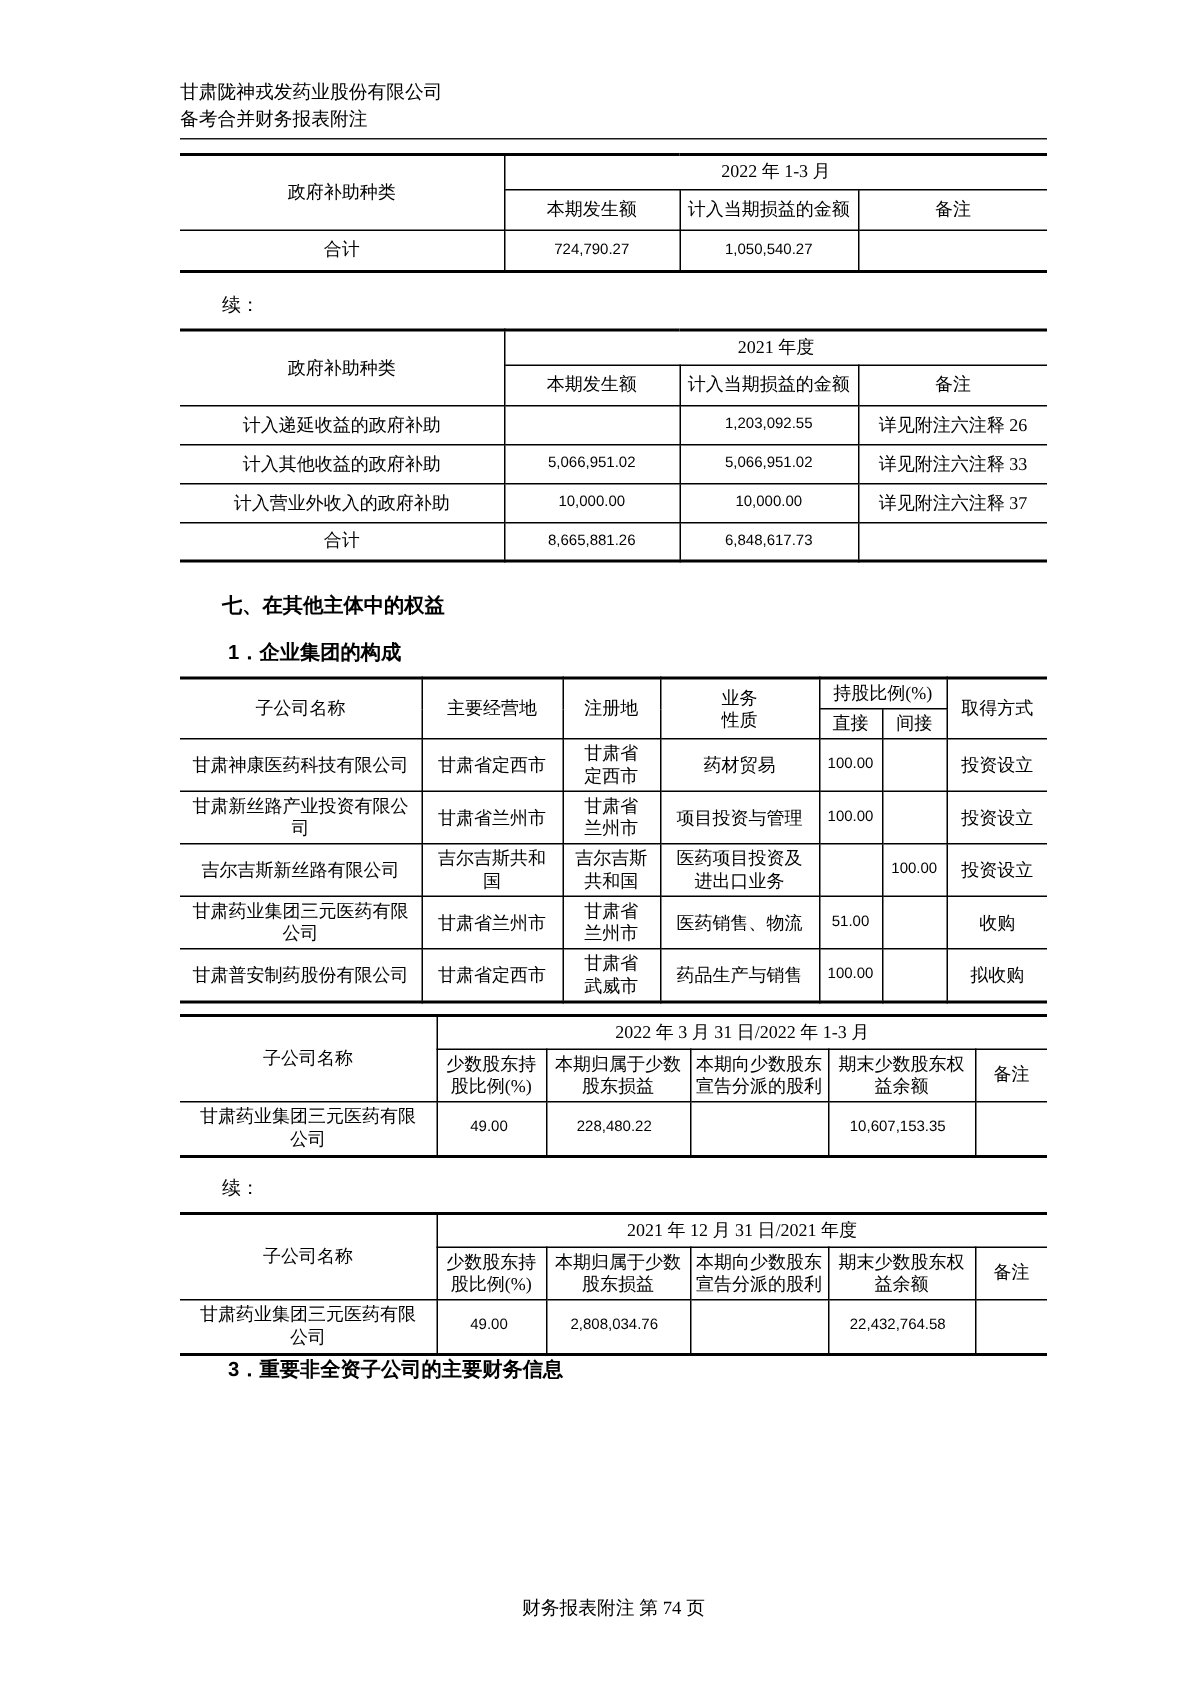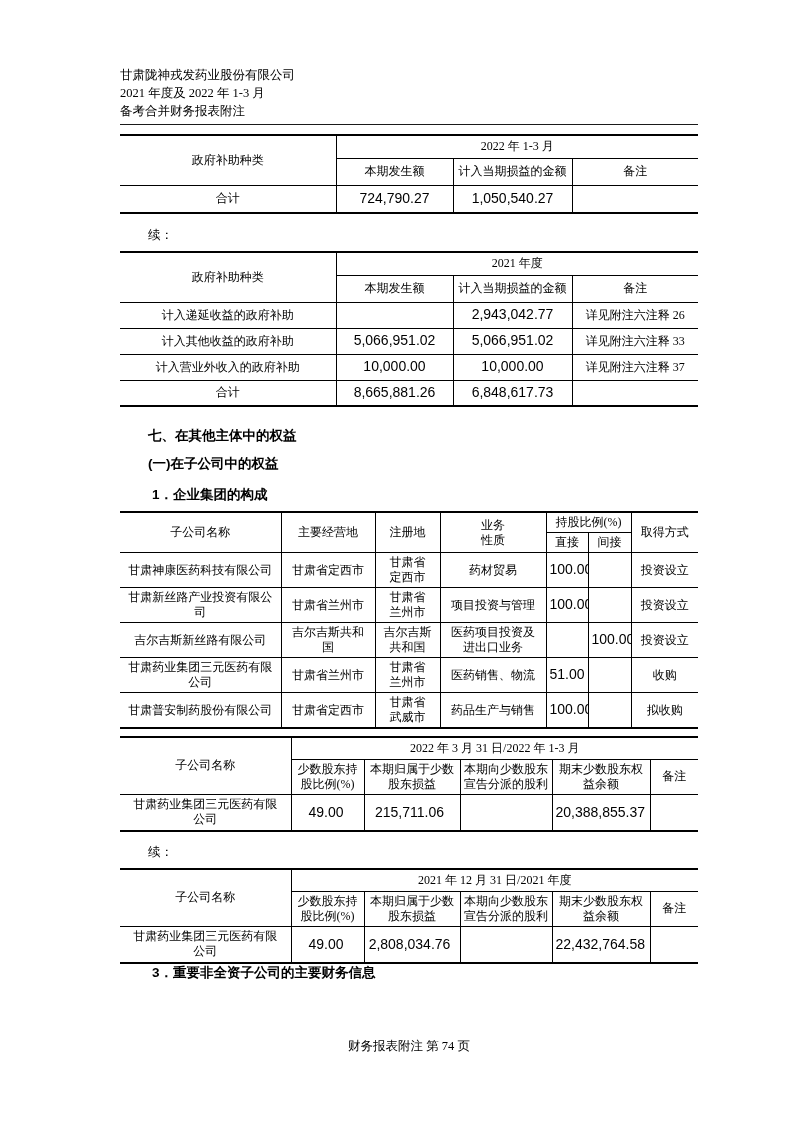--- a/index.html
+++ b/index.html
@@ -9,21 +9,21 @@
     color: #000;
     font-family: "Liberation Serif", "DejaVu Serif", serif;
     font-size: 12px;
     position: relative;
     overflow: hidden;
   }
   .content {
     position: relative;
     width: 578px;
     margin-left: 120px;
-    padding-top: 66px;
+    padding-top: 52px;
   }
   .doc-header { line-height: 18px; font-size: 12.5px; }
   .header-rule {
     border: none;
     border-top: 1.6px solid #1a1a1a;
     margin-top: 4px;
   }
   table.fin {
     border-collapse: collapse;
     table-layout: fixed;
@@ -35,21 +35,21 @@
     border: 1px solid #000;
     font-weight: normal;
     vertical-align: middle;
     text-align: center;
     padding: 2px 3px;
     line-height: 1.25;
     overflow: hidden;
   }
   table.fin tr > *:first-child { border-left: none; }
   table.fin tr > *:last-child { border-right: none; }
-  .num { font-family: "Liberation Sans", "DejaVu Sans", sans-serif; font-size: 14px; }
+  .num { font-family: "Liberation Sans", "DejaVu Sans", sans-serif; font-size: 10px; }
   .al { text-align: left; }
   .ar { text-align: right; }
   .pre { white-space: pre-line; }
   .continued { margin: 13px 0 0 28px; font-size: 12.5px; }
   .sec-heading {
     font-weight: bold;
     font-size: 13.5px;
     margin-left: 28px;
     font-family: "Liberation Sans", "DejaVu Sans", sans-serif;
   }
@@ -61,35 +61,34 @@
   .t1 td { height: 28px; }
   
   .t3 td, .t3 th { line-height: 1.18; padding: 2px 4px; }
   .t3 td { height: 32px; }
   
   .t45 .hrow1 th { height: 22px; }
   .t45 .hrow2 th { height: 34px; }
   .t45 td { height: 37px; }
   .footer {
     position: absolute;
-    top: 1038px;
+    top: 1064px;
     left: 120px;
     width: 578px;
     text-align: center;
     font-size: 12.5px;
   }
 </style>
 </head>
 <body>
 
 <div class="content">
 
   <div class="doc-header">
     <div>甘肃陇神戎发药业股份有限公司</div>
-    <div>2021 年度及 2022 年 1-3 月</div>
     <div>备考合并财务报表附注</div>
   </div>
   <hr class="header-rule">
 
   <table class="fin t12 t1" style="margin-top:9px">
     <colgroup>
         <col style="width:216px">
         <col style="width:117px">
         <col style="width:119px">
         <col style="width:126px">
@@ -128,21 +127,21 @@
       <th colspan="3">2021 年度</th>
     </tr>
     <tr class="hrow2">
       <th>本期发生额</th>
       <th>计入当期损益的金额</th>
       <th>备注</th>
     </tr>
     <tr>
       <td class="al">计入递延收益的政府补助</td>
       <td class="ar num"></td>
-      <td class="ar num">2,943,042.77</td>
+      <td class="ar num">1,203,092.55</td>
       <td>详见附注六注释 26</td>
     </tr>
     <tr>
       <td class="al">计入其他收益的政府补助</td>
       <td class="ar num">5,066,951.02</td>
       <td class="ar num">5,066,951.02</td>
       <td>详见附注六注释 33</td>
     </tr>
     <tr>
       <td class="al">计入营业外收入的政府补助</td>
@@ -153,21 +152,20 @@
     <tr>
       <td>合计</td>
       <td class="ar num">8,665,881.26</td>
       <td class="ar num">6,848,617.73</td>
       <td></td>
     </tr>
   </tbody>
     </table>
 
   <div class="sec-heading" style="margin-top:20px">七、在其他主体中的权益</div>
-  <div class="sec-heading" style="margin-top:10px">(一)在子公司中的权益</div>
   <div class="sec-heading num-head" style="margin-top:13px">1．企业集团的构成</div>
 
   <table class="fin t3" style="margin-top:7px">
     <colgroup>
         <col style="width:161px">
         <col style="width:94px">
         <col style="width:65px">
         <col style="width:106px">
         <col style="width:42px">
         <col style="width:43px">
@@ -267,23 +265,23 @@
       <th class="pre">本期向少数股东
 宣告分派的股利</th>
       <th class="pre">期末少数股东权
 益余额</th>
       <th>备注</th>
     </tr>
     <tr>
       <td class="al pre">甘肃药业集团三元医药有限
 公司</td>
       <td class="ar num" style="padding-right:6px">49.00</td>
-      <td class="ar num" style="padding-right:8px">215,711.06</td>
+      <td class="ar num" style="padding-right:8px">228,480.22</td>
       <td class="ar num"></td>
-      <td class="ar num" style="padding-right:8px">20,388,855.37</td>
+      <td class="ar num" style="padding-right:8px">10,607,153.35</td>
       <td></td>
     </tr>
   </tbody>
     </table>
 
   <div class="continued" style="margin-top:12px">续：</div>
 
   <table class="fin t45" style="margin-top:7px">
     <colgroup>
         <col style="width:171px">

